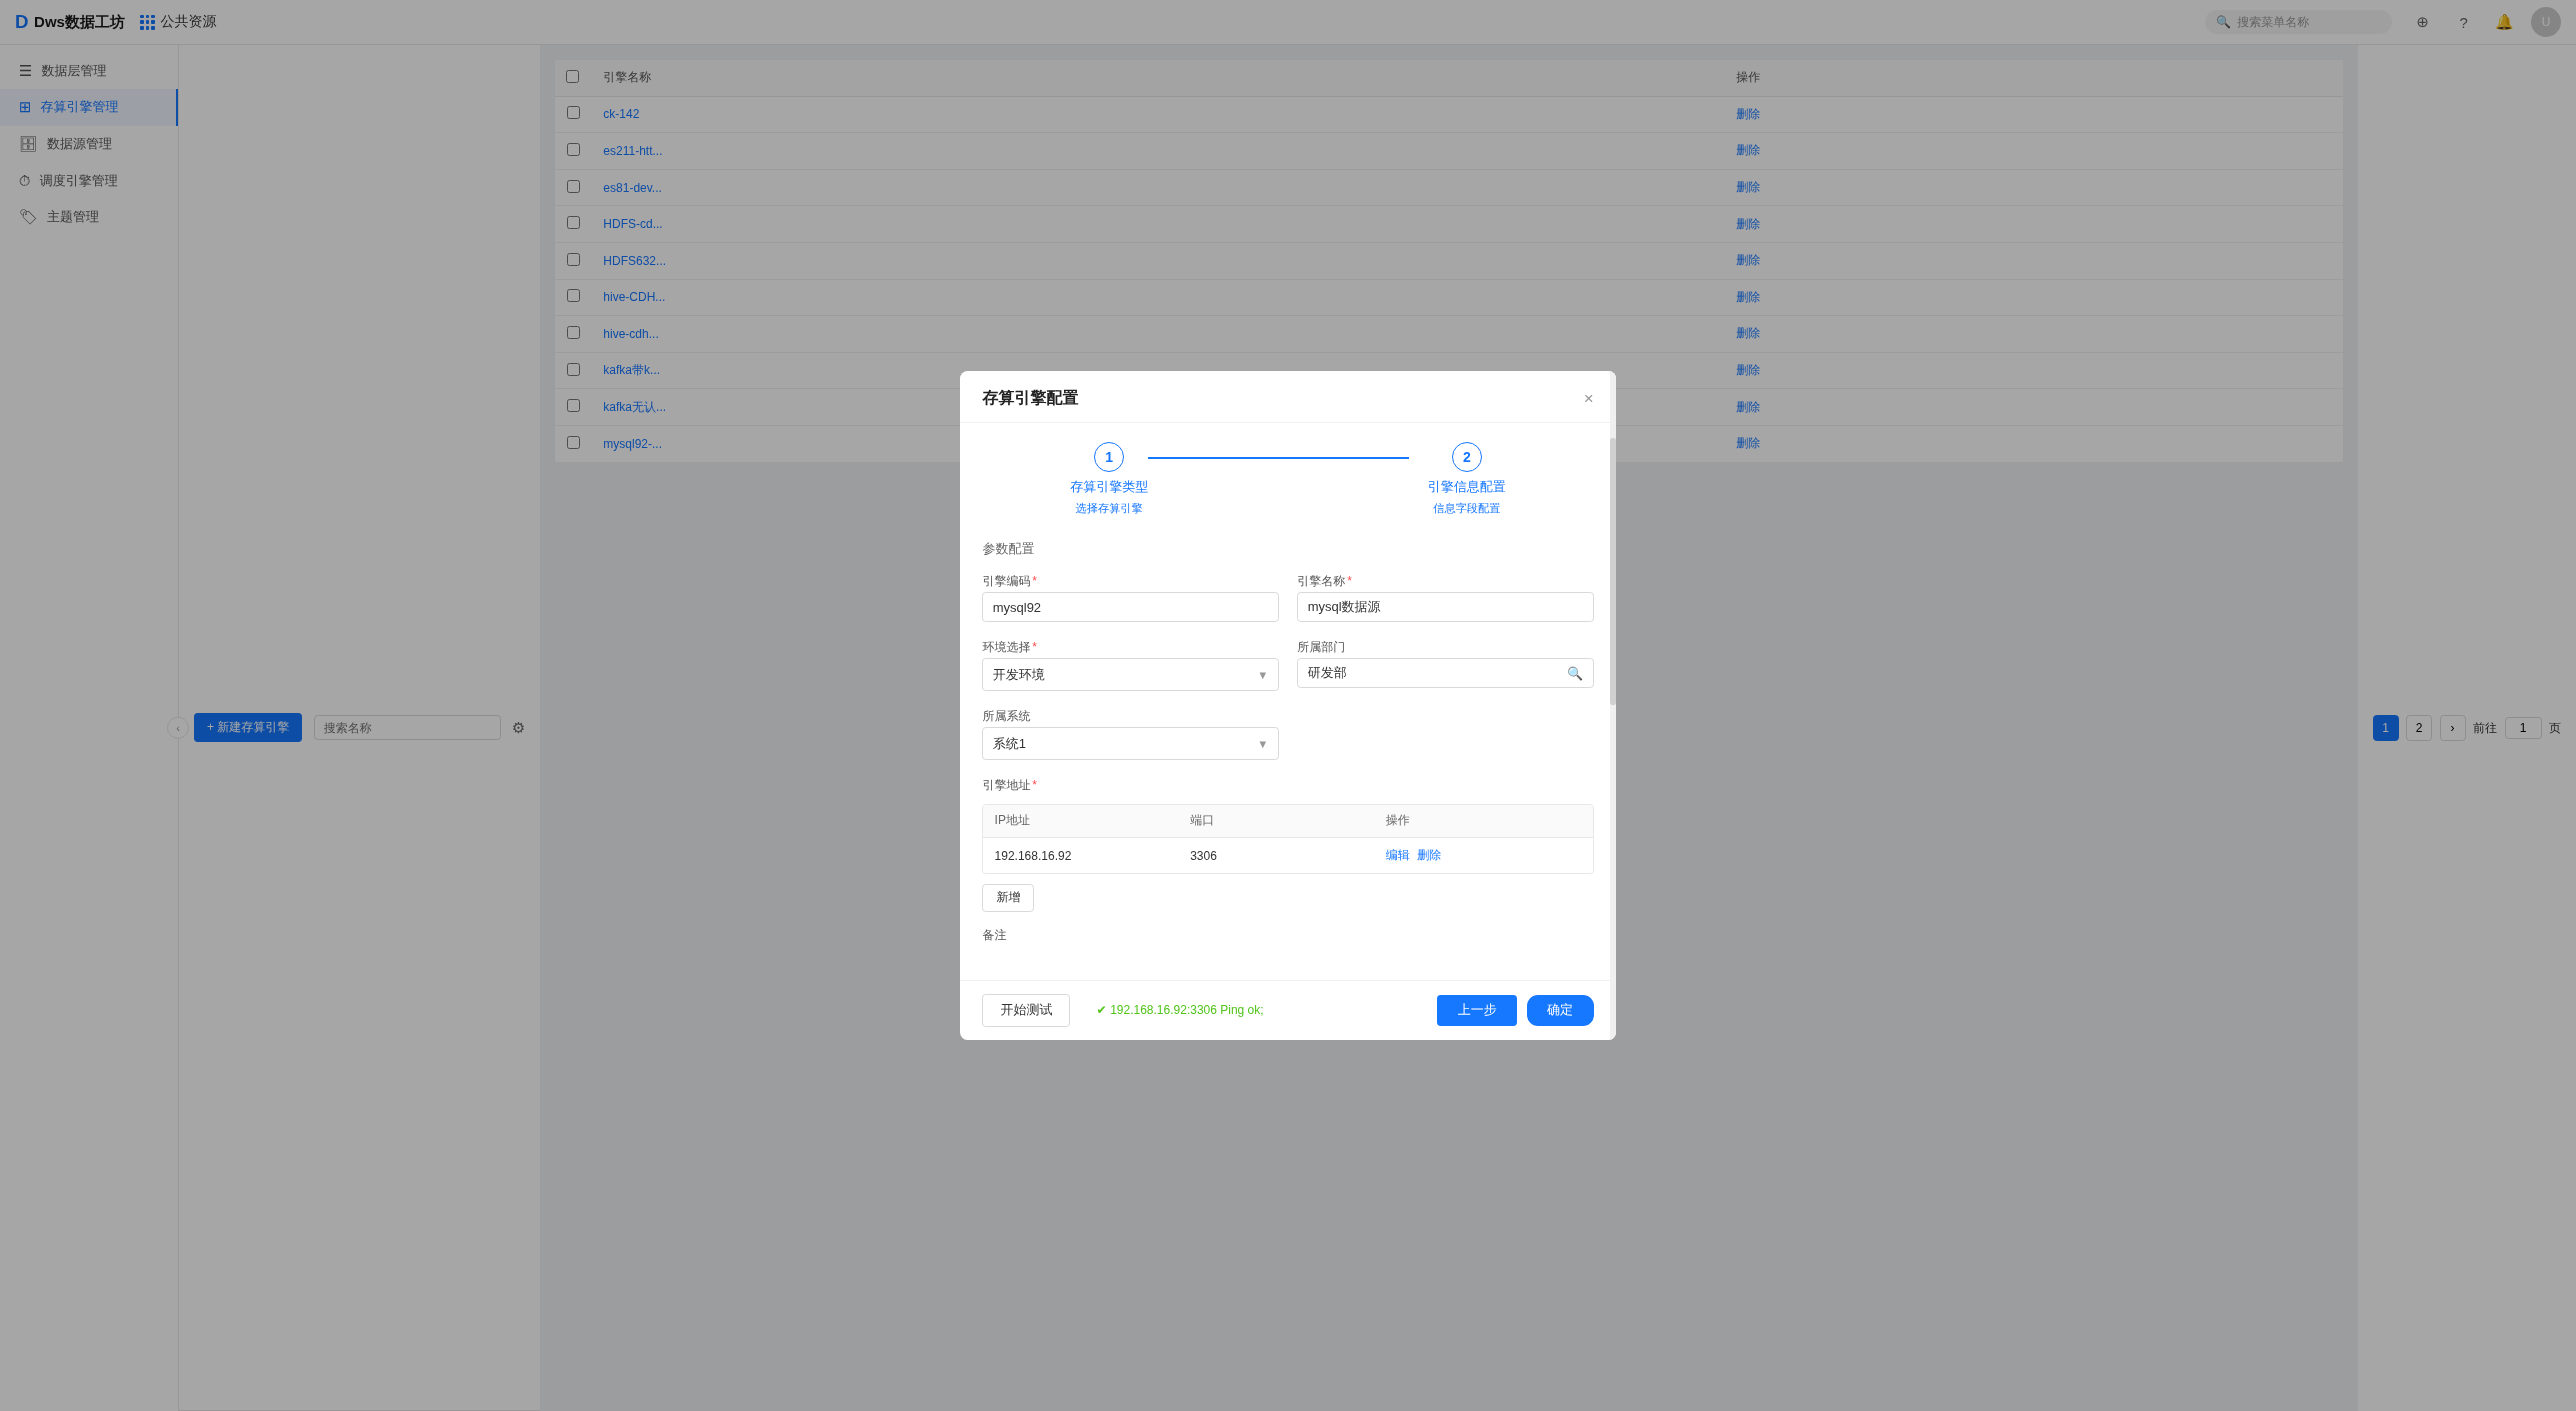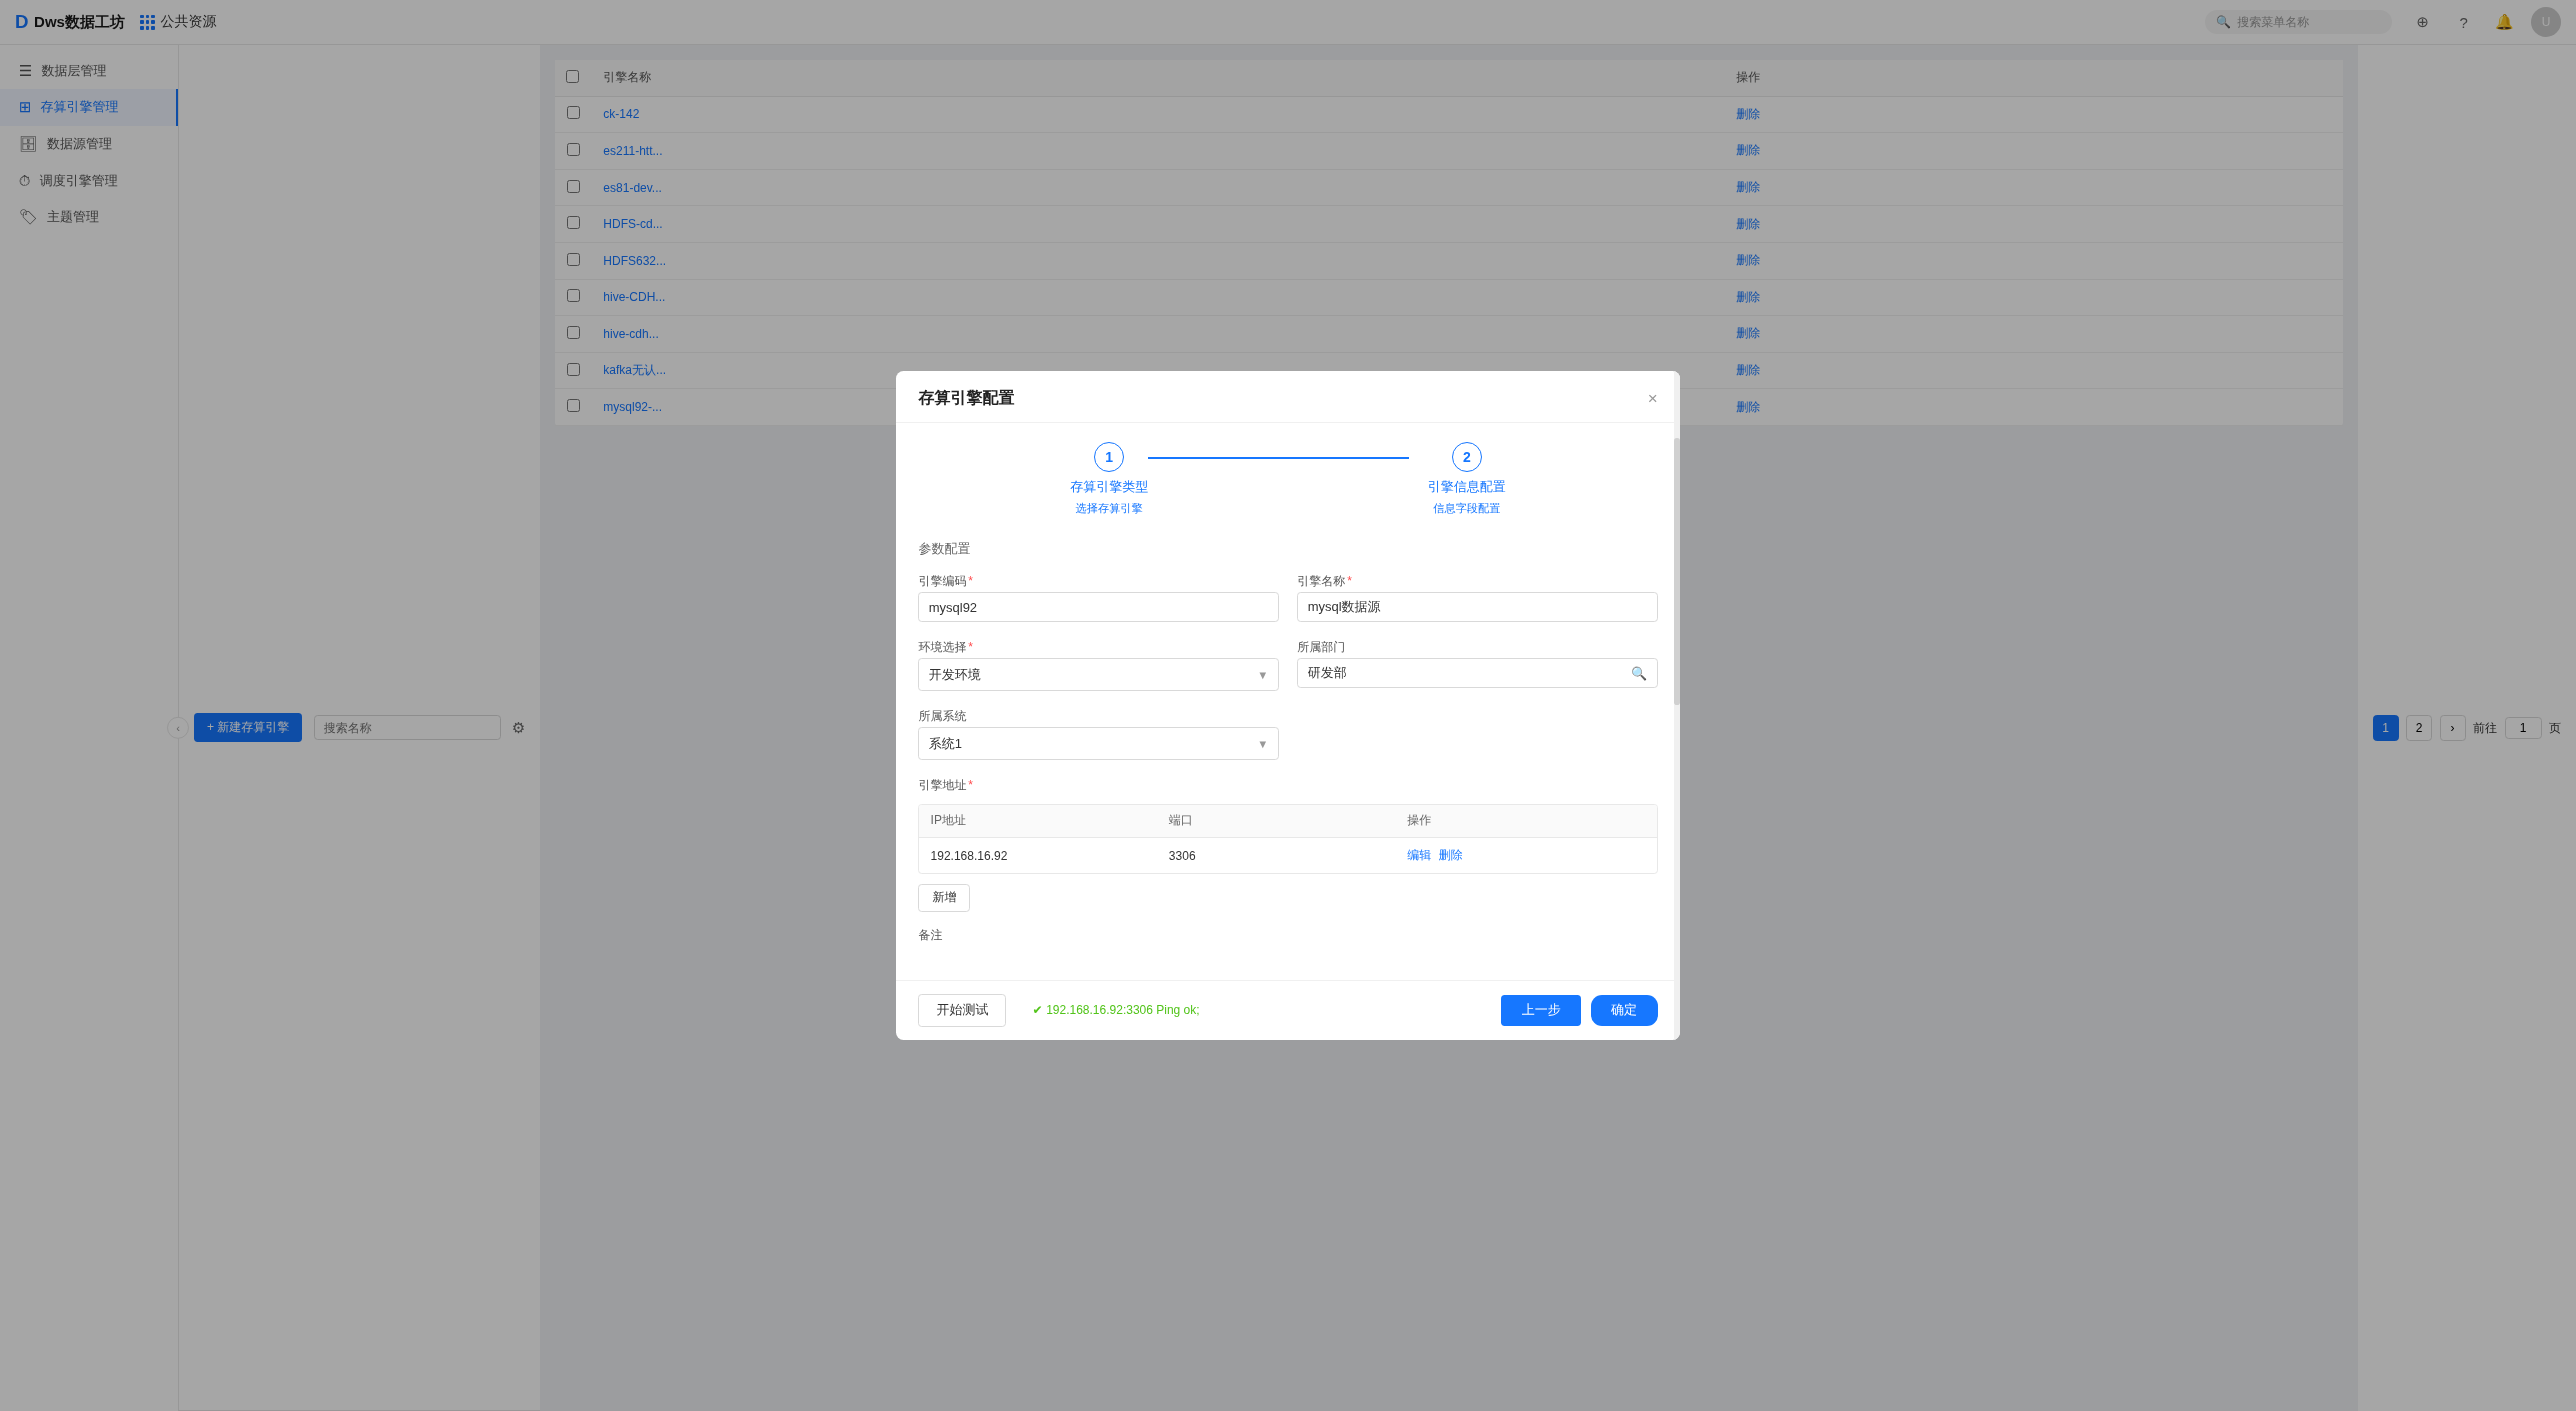--- a/index.html
+++ b/index.html
@@ -46,21 +46,21 @@
     .page-btn.active { background: #1677ff; color: #fff; border-color: #1677ff; }
     .page-input { width: 37px; border: 0.9px solid #d9d9d9; border-radius: 3.7px; text-align: center; padding: 2.8px; font-size: 12px; }
 
     
     .collapse-btn { position: absolute; right: -11.2px; top: 50%; transform: translateY(-50%); width: 22.4px; height: 22.4px; background: #fff; border: 0.9px solid #e8e8e8; border-radius: 50%; display: flex; align-items: center; justify-content: center; cursor: pointer; z-index: 5; color: #999; font-size: 11.2px; }
 
     
     .modal-overlay { position: fixed; inset: 0; background: rgba(0,0,0,0.35); z-index: 100; display: flex; align-items: center; justify-content: center; }
 
     
-    .modal { background: #fff; border-radius: 7.5px; width: 784px; max-height: 90vh; display: flex; flex-direction: column; position: relative; overflow: hidden; }
+    .modal { background: #fff; border-radius: 7.5px; width: 656px; max-height: 90vh; display: flex; flex-direction: column; position: relative; overflow: hidden; }
     .modal-header { display: flex; align-items: center; justify-content: space-between; padding: 17px 22.4px 13px; border-bottom: 0.9px solid #f0f0f0; }
     .modal-title { font-size: 16px; font-weight: 600; color: #222; }
     .modal-close { cursor: pointer; color: #999; font-size: 17px; background: none; border: none; }
 
     
     .steps { display: flex; align-items: center; justify-content: center; padding: 18.7px 0 9.3px; gap: 0; }
     .step { display: flex; flex-direction: column; align-items: center; gap: 5.6px; }
     .step-circle { width: 30px; height: 30px; border-radius: 50%; border: 1.9px solid #1677ff; color: #1677ff; display: flex; align-items: center; justify-content: center; font-size: 14px; font-weight: 600; background: #fff; }
     .step-circle.active { background: #fff; border-color: #1677ff; color: #1677ff; }
     .step-label { font-size: 13px; font-weight: 500; color: #1677ff; text-align: center; }
@@ -216,20 +216,25 @@
       <td class="link">hive-CDH...</td>
       <td class="action">删除</td>
     </tr>
               <tr>
       <td class="checkbox-col"><input type="checkbox" style=""></td>
       <td class="link">hive-cdh...</td>
       <td class="action">删除</td>
     </tr>
               <tr>
       <td class="checkbox-col"><input type="checkbox" style=""></td>
+      <td class="link">kafka带k...</td>
+      <td class="action">删除</td>
+    </tr>
+              <tr>
+      <td class="checkbox-col"><input type="checkbox" style=""></td>
       <td class="link">kafka无认...</td>
       <td class="action">删除</td>
     </tr>
               <tr>
       <td class="checkbox-col"><input type="checkbox" style=""></td>
       <td class="link">mysql92-...</td>
       <td class="action">删除</td>
     </tr>
             </tbody>
         </table>

